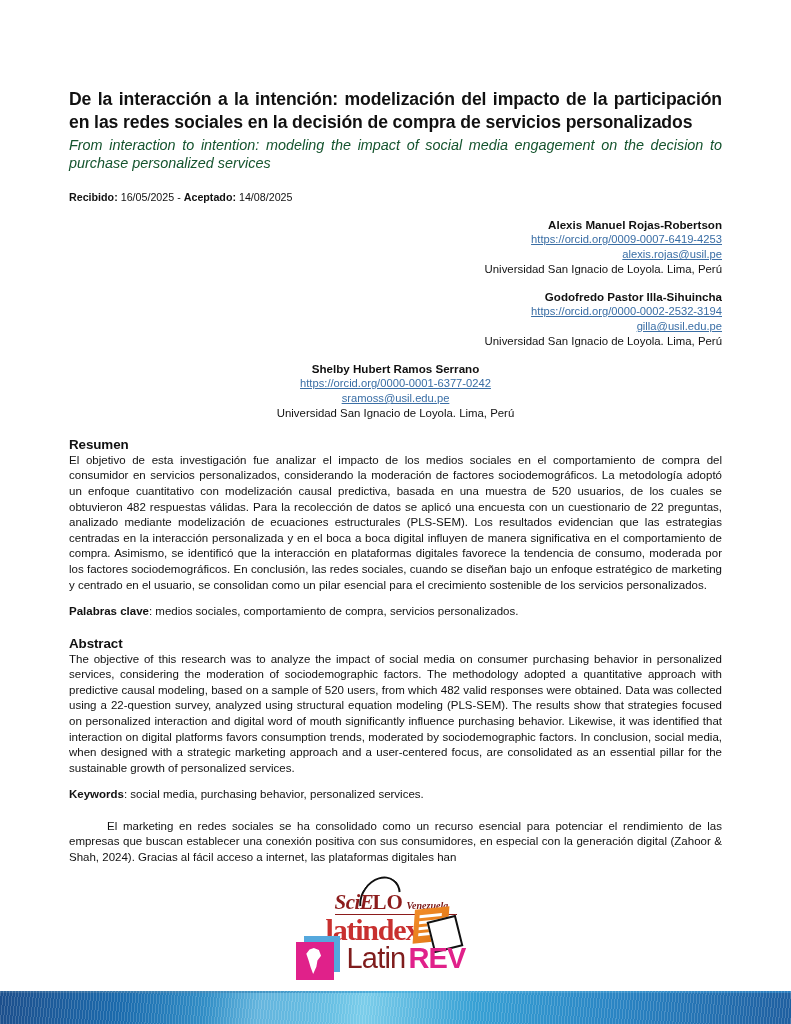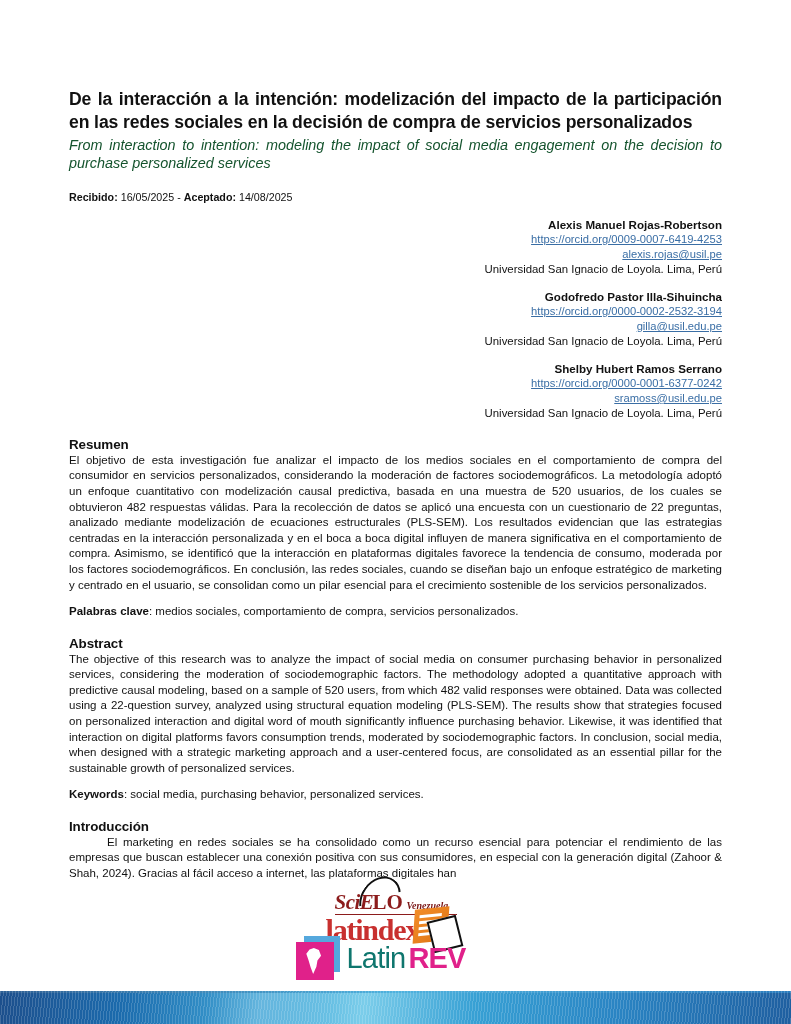--- a/index.html
+++ b/index.html
@@ -99,21 +99,21 @@
     text-align:justify;text-align-last:left;color:#14532d;
     margin:2px 0 0 0;font-weight:normal;
   }
   .dates{
     margin-top:18px;font-size:10.7px;color:#111;
   }
   .dates b{font-weight:bold;}
 
   .authors{margin-top:14px;text-align:right;}
   .author-block{margin-bottom:12px;}
-  .author-block:last-child{margin-bottom:0;}
+  .author-block:last-child{margin-bottom:0;text-align:center;}
   .a-name{font-size:11.6px;font-weight:bold;color:#111;line-height:1.32;}
   .a-link{
     font-size:11.2px;color:#3a6ea5;text-decoration:underline;line-height:1.32;
     display:block;
   }
   .a-aff{font-size:11.4px;color:#111;line-height:1.32;}
 
   .sec{margin-top:16px;}
   .sec-h{
     font-size:13.4px;font-weight:bold;color:#111;margin:0 0 1px 0;
@@ -191,21 +191,21 @@
   }
   .logo-latinrev .mk-pink{
     position:absolute;left:0;bottom:0;width:38px;height:38px;background:#e0218a;
   }
   .logo-latinrev .mk-map{
     position:absolute;left:9px;bottom:6px;width:18px;height:26px;
     background:#ffffff;
     clip-path:polygon(52% 0, 80% 8%, 92% 30%, 72% 48%, 66% 72%, 48% 100%, 34% 74%, 22% 46%, 10% 22%, 28% 6%);
   }
   .logo-latinrev .lr-latin{
-    font-size:29px;color:#0f766e;letter-spacing:-.8px;font-weight:normal;
+    font-size:29px;color:#7f1d1d;letter-spacing:-.8px;font-weight:normal;
   }
   .logo-latinrev .lr-rev{
     font-size:29px;color:#e0218a;font-weight:bold;letter-spacing:-.8px;margin-left:-4px;
   }
   .divider{width:1.5px;height:40px;background:#6d6d70;}
 
   .logo-cc{
     position:relative;width:118px;height:63px;background:#b3b3b3;
     border:2px solid #4d7c0f;box-sizing:border-box;
   }
@@ -298,21 +298,20 @@
       <p class="kw"><b>Palabras clave</b><span>: medios sociales, comportamiento de compra, servicios personalizados.</span></p>
     </div>
 
     <div class="sec">
       <div class="sec-h">Abstract</div>
       <p class="para">The objective of this research was to analyze the impact of social media on consumer purchasing behavior in personalized services, considering the moderation of sociodemographic factors. The methodology adopted a quantitative approach with predictive causal modeling, based on a sample of 520 users, from which 482 valid responses were obtained. Data was collected using a 22-question survey, analyzed using structural equation modeling (PLS-SEM). The results show that strategies focused on personalized interaction and digital word of mouth significantly influence purchasing behavior. Likewise, it was identified that interaction on digital platforms favors consumption trends, moderated by sociodemographic factors. In conclusion, social media, when designed with a strategic marketing approach and a user-centered focus, are consolidated as an essential pillar for the sustainable growth of personalized services.</p>
       <p class="kw"><b>Keywords</b><span>: social media, purchasing behavior, personalized services.</span></p>
     </div>
 
     <div class="sec">
-      <div class="sec-h">Introducción</div>
       <p class="para indent">El marketing en redes sociales se ha consolidado como un recurso esencial para potenciar el rendimiento de las empresas que buscan establecer una conexión positiva con sus consumidores, en especial con la generación digital (Zahoor &amp; Shah, 2024). Gracias al fácil acceso a internet, las plataformas digitales han</p>
     </div>
 
   </div>
 
   <div class="footer-logos">
 
     <div class="logo-scielo">
       <div class="swoosh"></div>
       <div class="sci">SciE</div>

